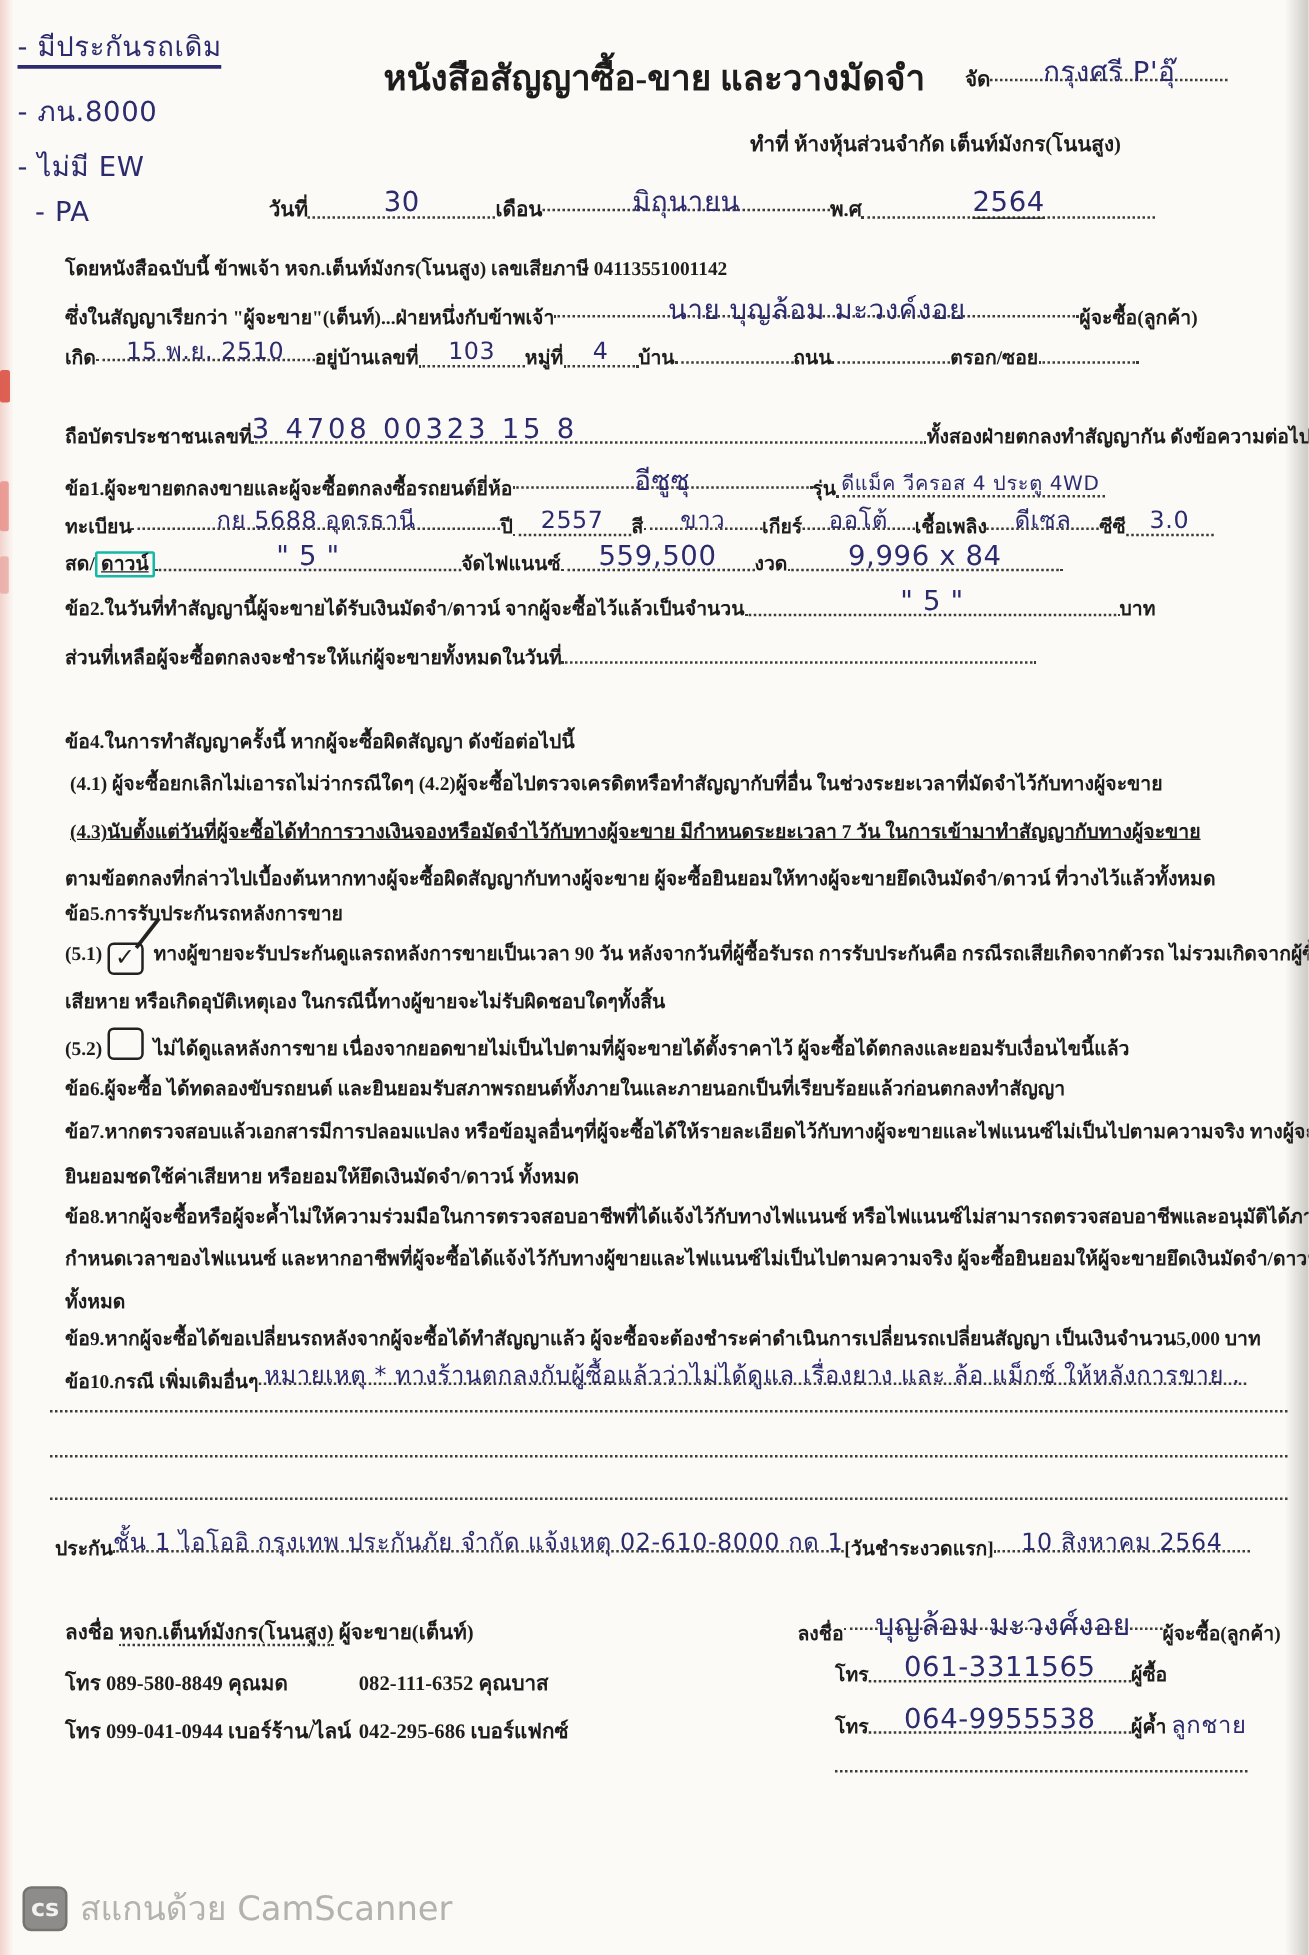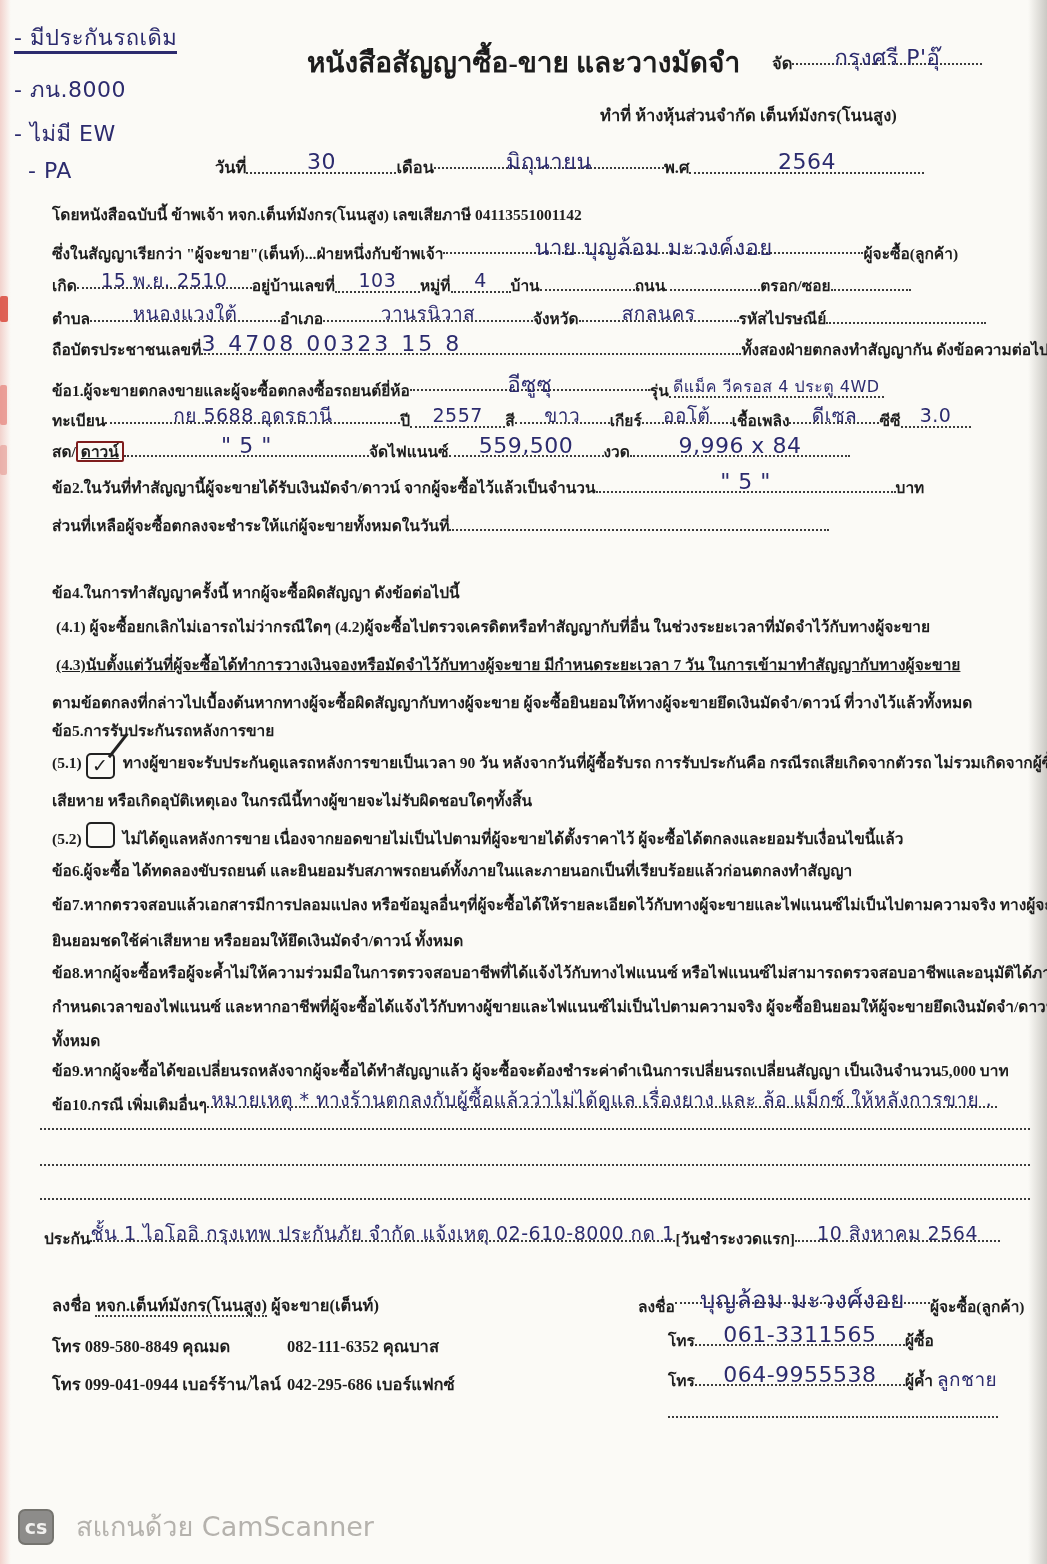--- a/index.html
+++ b/index.html
@@ -26,24 +26,24 @@
   .fill{display:inline-block;border-bottom:2px dotted #3c3c3c;text-align:center;
         vertical-align:baseline;position:relative;height:1.15em;}
   .fill .hw{position:relative;top:-4px;}
   .rule{position:absolute;border-bottom:2px dotted #3c3c3c;}
   
   .cb{display:inline-block;width:25px;height:22px;border:2.5px solid #222;border-radius:5px;
       text-align:center;line-height:20px;margin:0 8px 0 4px;position:relative;vertical-align:-4px;}
   .cb .hw{font-size:19px;color:#222;font-weight:bold;}
   .cb.checked::after{content:"";position:absolute;width:30px;height:2.5px;background:#222;
       transform:rotate(-52deg);right:-20px;top:-11px;}
-  .boxed{border:2px solid #7f1d1d;border-radius:2px;padding:0 3px;text-decoration:underline;}
+  .boxed{border:2px solid #14b8a6;border-radius:2px;padding:0 3px;text-decoration:underline;}
   .note-underline{border-bottom:3px solid #2c2b6e;padding-bottom:1px;}
   
-  .wm{position:absolute;display:flex;align-items:center;gap:22px;color:#b5b2ad;
+  .wm{position:absolute;display:flex;align-items:center;gap:10px;color:#b5b2ad;
       font-family:"DejaVu Sans",sans-serif;font-size:27px;}
   .wm-logo{width:36px;height:36px;background:#8d8c8a;color:#f2f1ef;border-radius:7px;
       display:flex;align-items:center;justify-content:center;font-size:19px;font-weight:bold;
       border:2px solid #75746f;box-sizing:border-box;}
 </style>
 </head>
 <body>
 
 <div class="page">
 
@@ -58,32 +58,29 @@
   <div class="hw lg hw-abs" style="left:14px;top:116px;">- ไม่มี EW</div>
   <div class="hw lg hw-abs" style="left:28px;top:158px;">- PA</div>
 
   <div class="p big" style="left:0;right:0;top:40px;text-align:center;">หนังสือสัญญาซื้อ-ขาย และวางมัดจำ</div>
   <div class="p med" style="left:772px;top:44px;">
     <span>จัด</span><span class="fill" style="width:190px;"><span class="hw lg">กรุงศรี P'อุ๊</span></span>
   </div>
   <div class="p med" style="left:600px;top:102px;">ทำที่ ห้างหุ้นส่วนจำกัด เต็นท์มังกร(โนนสูง)</div>
 
   <div class="p med" style="left:215px;top:148px;">
-    <span>วันที่</span><span class="fill" style="width:150px;"><span class="hw lg">30</span></span><span>เดือน</span><span class="fill" style="width:230px;"><span class="hw lg">มิถุนายน</span></span><span>พ.ศ</span><span class="fill" style="width:235px;"><span class="hw lg">2564</span></span>
+    <span>วันที่</span><span class="fill" style="width:150px;"><span class="hw lg">30</span></span><span>เดือน</span><span class="fill" style="width:230px;"><span class="hw lg">มิถุนายน</span></span><span>พ.ศ</span><span class="fill" style="width:235px;text-decoration:underline;"><span class="hw lg">2564</span></span>
   </div>
 
   <div class="p" style="left:52px;top:202px;">โดยหนังสือฉบับนี้ ข้าพเจ้า หจก.เต็นท์มังกร(โนนสูง) เลขเสียภาษี 04113551001142</div>
   <div class="p" style="left:52px;top:234px;">
     <span>ซึ่งในสัญญาเรียกว่า "ผู้จะขาย"(เต็นท์)...ฝ่ายหนึ่งกับข้าพเจ้า</span><span class="fill" style="width:420px;"><span class="hw lg">นาย บุญล้อม มะวงค์งอย</span></span><span>ผู้จะซื้อ(ลูกค้า)</span>
   </div>
   <div class="p" style="left:52px;top:269px;">
     <span>เกิด</span><span class="fill" style="width:175px;"><span class="hw">15 พ.ย. 2510</span></span><span>อยู่บ้านเลขที่</span><span class="fill" style="width:85px;"><span class="hw">103</span></span><span>หมู่ที่</span><span class="fill" style="width:60px;"><span class="hw">4</span></span><span>บ้าน</span><span class="fill" style="width:95px;"></span><span>ถนน</span><span class="fill" style="width:95px;"></span><span>ตรอก/ซอย</span><span class="fill" style="width:80px;"></span>
-  </div>
-  <div class="p" style="left:52px;top:302px;">
-    <span>ตำบล</span><span class="fill" style="width:190px;"><span class="hw">หนองแวงใต้</span></span><span>อำเภอ</span><span class="fill" style="width:210px;"><span class="hw">วานรนิวาส</span></span><span>จังหวัด</span><span class="fill" style="width:160px;"><span class="hw">สกลนคร</span></span><span>รหัสไปรษณีย์</span><span class="fill" style="width:160px;"></span>
   </div>
   <div class="p" style="left:52px;top:335px;">
     <span>ถือบัตรประชาชนเลขที่</span><span class="fill" style="width:540px;text-align:left;"><span class="hw lg" style="letter-spacing:3px;">3 4708 00323 15 8</span></span><span>ทั้งสองฝ่ายตกลงทำสัญญากัน ดังข้อความต่อไปนี้</span>
   </div>
 
   <div class="p" style="left:52px;top:371px;">
     <span>ข้อ1.ผู้จะขายตกลงขายและผู้จะซื้อตกลงซื้อรถยนต์ยี่ห้อ</span><span class="fill" style="width:240px;"><span class="hw lg">อีซูซุ</span></span><span>รุ่น</span><span class="fill" style="width:215px;"><span class="hw sm">ดีแม็ค วีครอส 4 ประตู 4WD</span></span>
   </div>
   <div class="p" style="left:52px;top:404px;">
     <span>ทะเบียน</span><span class="fill" style="width:295px;"><span class="hw">กย 5688 อุดรธานี</span></span><span>ปี</span><span class="fill" style="width:95px;"><span class="hw">2557</span></span><span>สี</span><span class="fill" style="width:95px;"><span class="hw">ขาว</span></span><span>เกียร์</span><span class="fill" style="width:90px;"><span class="hw">ออโต้</span></span><span>เชื้อเพลิง</span><span class="fill" style="width:90px;"><span class="hw">ดีเซล</span></span><span>ซีซี</span><span class="fill" style="width:70px;"><span class="hw">3.0</span></span>

